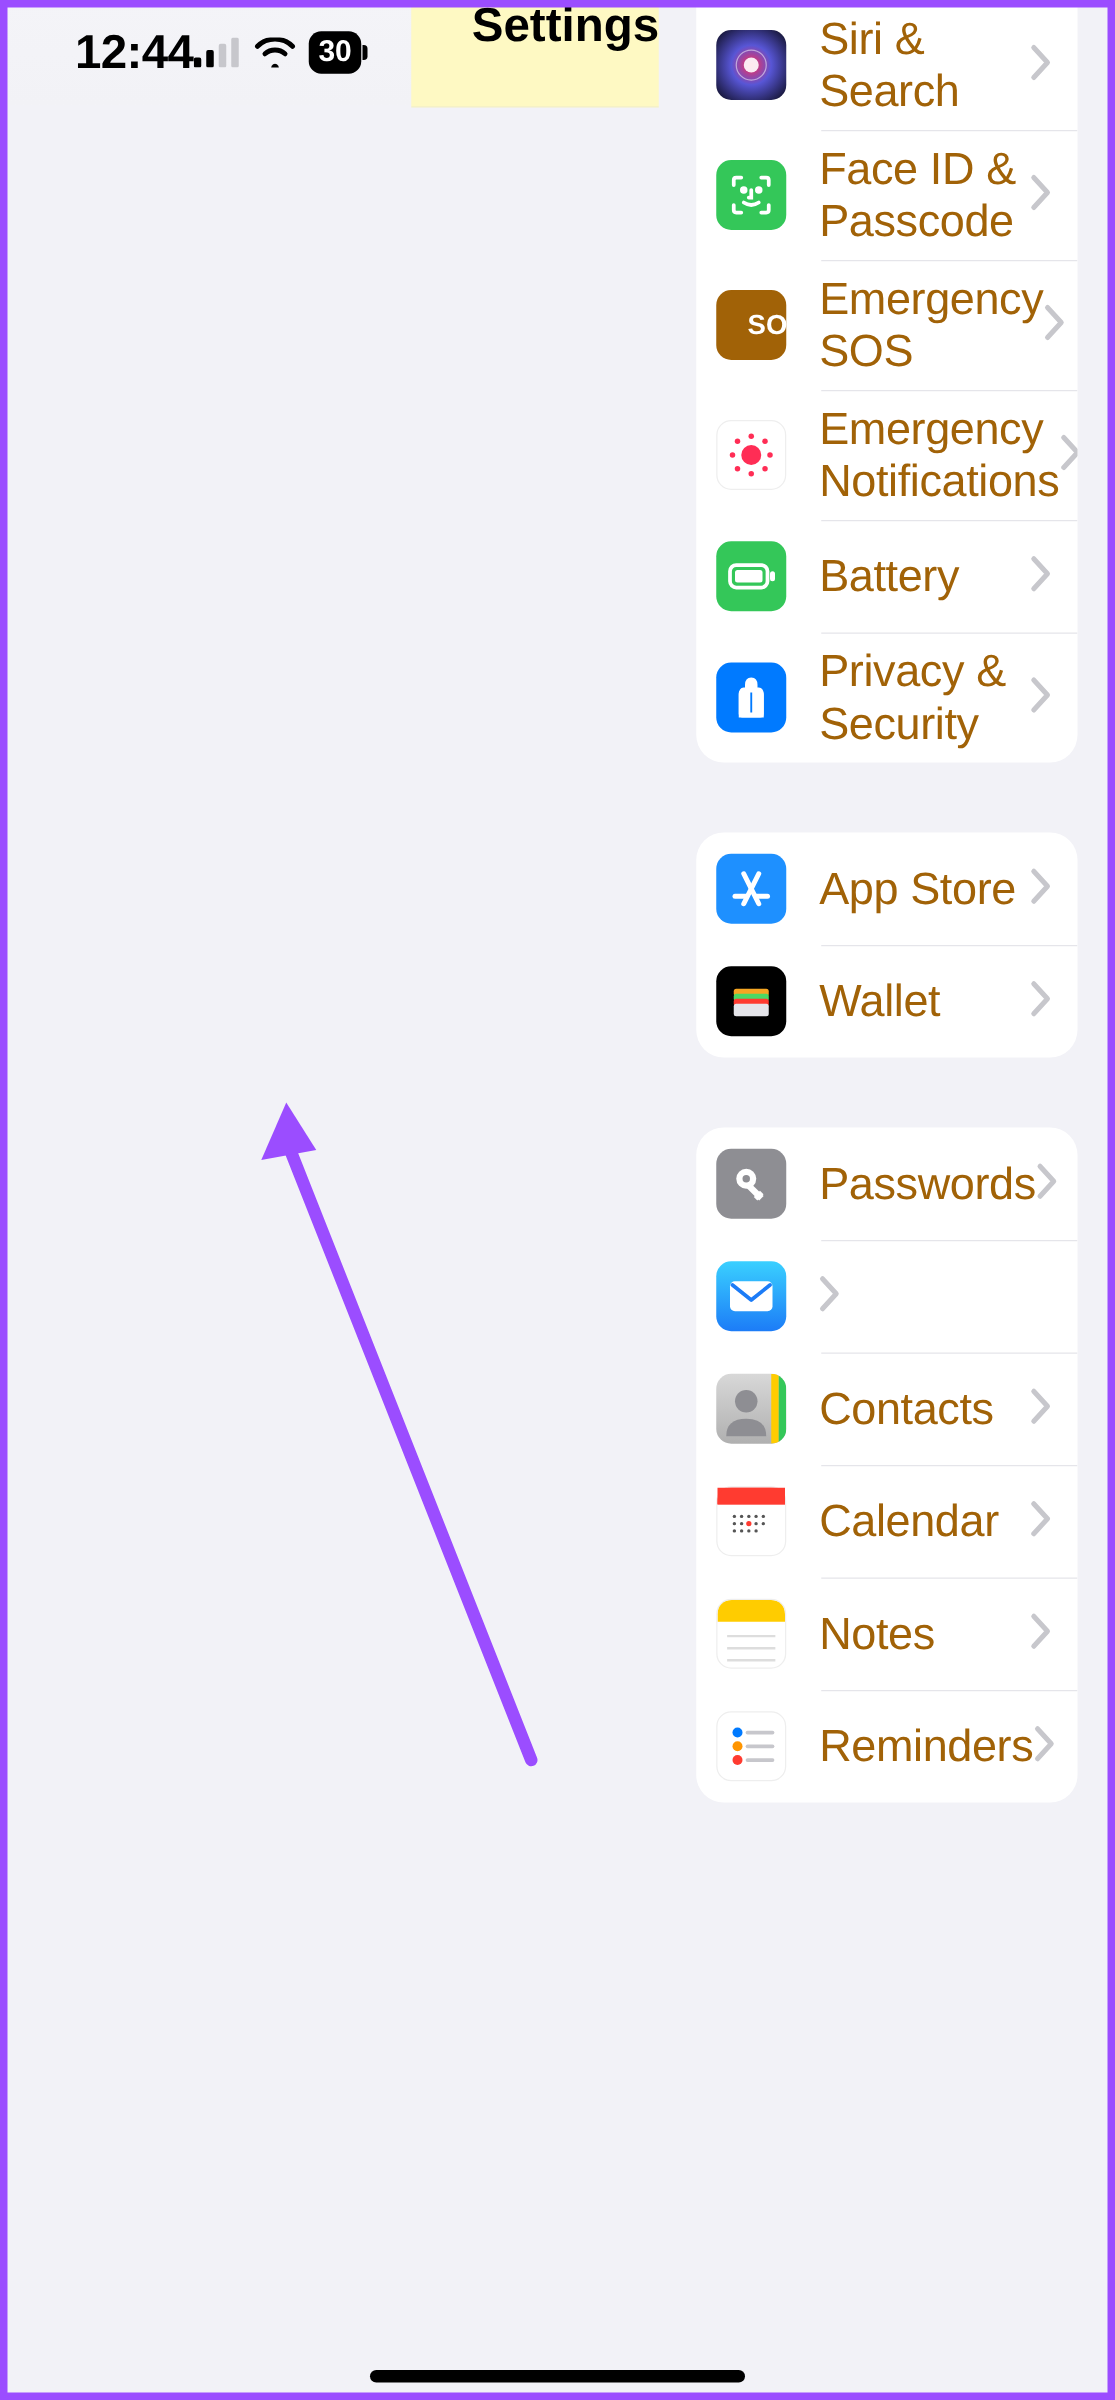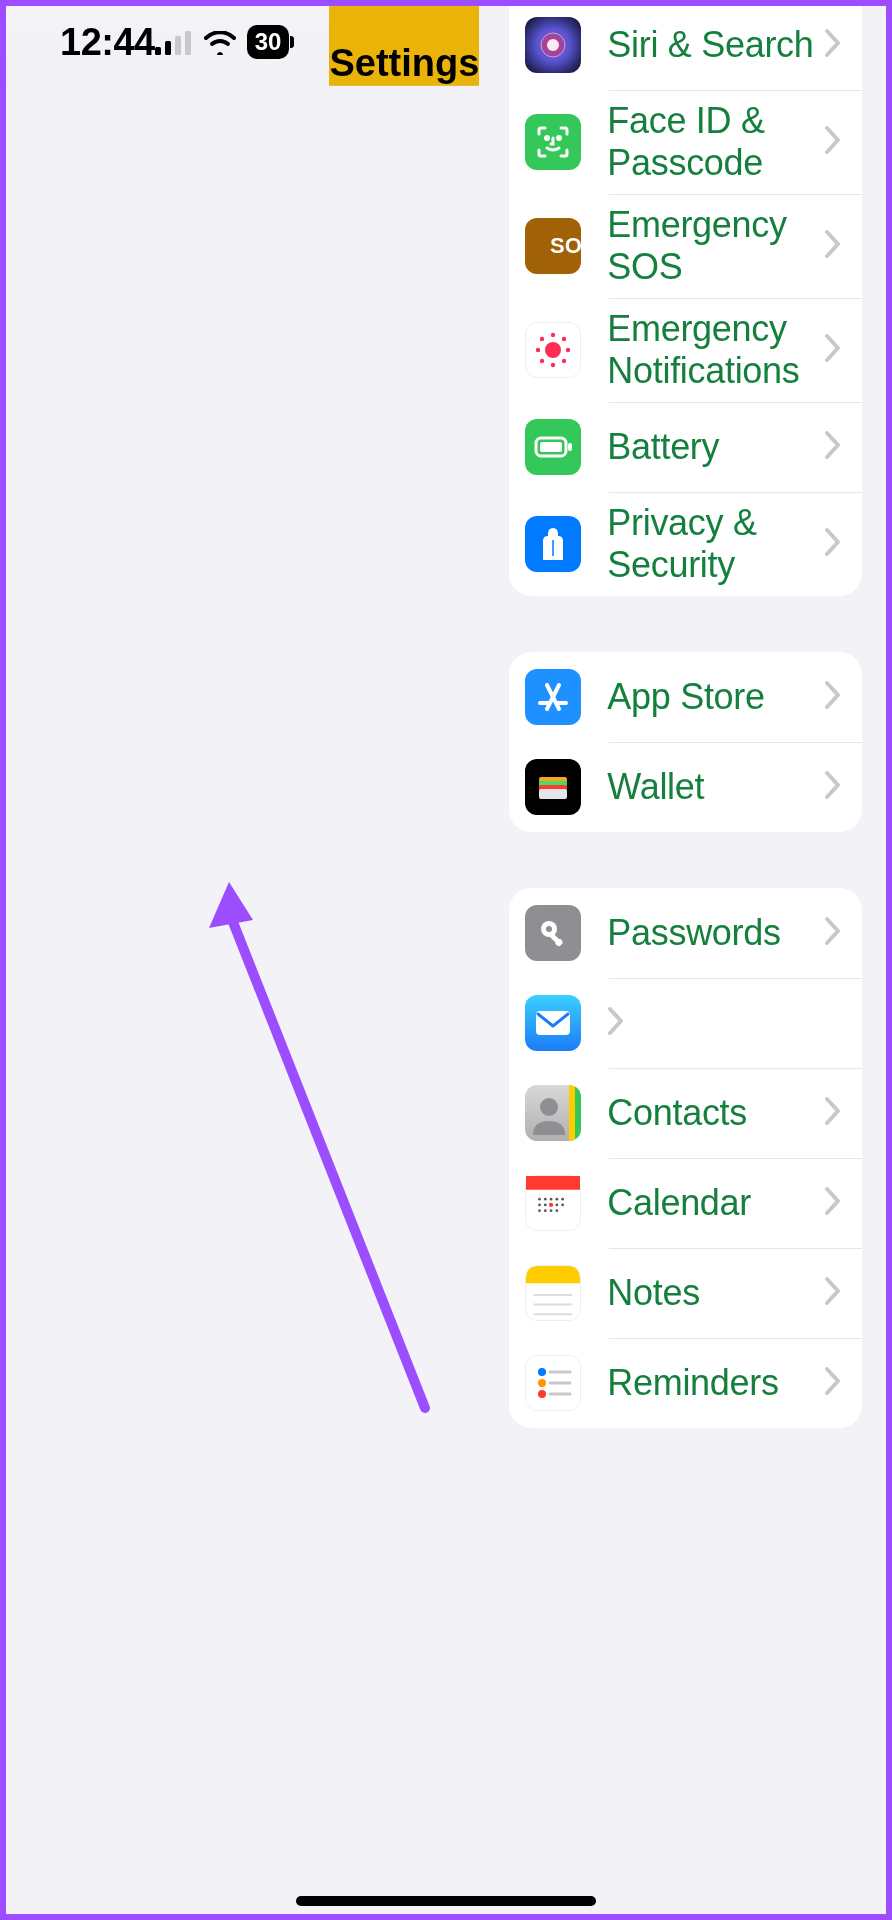--- a/index.html
+++ b/index.html
@@ -39,24 +39,25 @@
     color: #000;
   }
   .status-right {
     display: flex;
     align-items: flex-end;
     gap: 10px;
   }
   .header {
     height: 86px;
     display: flex;
-    align-items: flex-end;
+    align-items: flex-start;
     justify-content: center;
-    background: #eab308;
+    background: #fef9c3;
     border-bottom: 1px solid #d6d6da44;
+    padding-left: 48px;
   }
   .header-title {
     font-size: 38px;
     font-weight: 700;
     color: #000;
   }
   .content {
     flex: 1;
     padding: 0 30px;
     overflow: hidden;
@@ -94,21 +95,21 @@
     justify-content: center;
     margin-right: 26px;
     color: #fff;
     font-size: 28px;
     font-weight: 600;
   }
   .row-label {
     flex: 1;
     font-size: 36px;
     font-weight: 400;
-    color: #15803d;
+    color: #a16207;
     letter-spacing: -0.3px;
   }
   .chevron {
     color: #c7c7cc;
     flex-shrink: 0;
   }
   .home-indicator {
     position: absolute;
     bottom: 14px;
     left: 50%;

